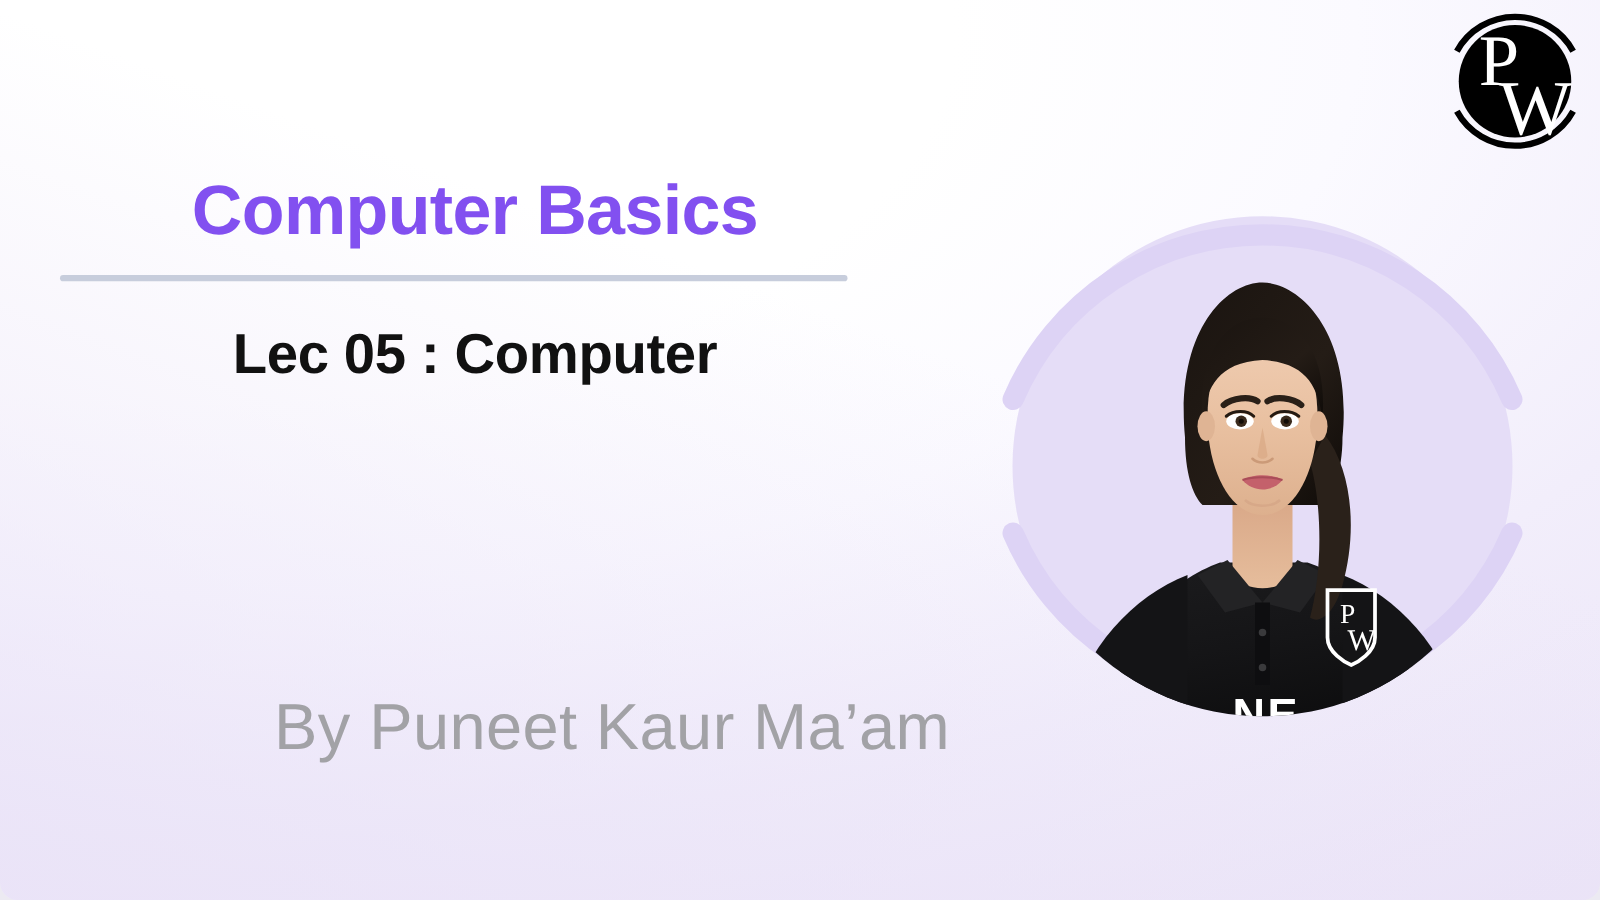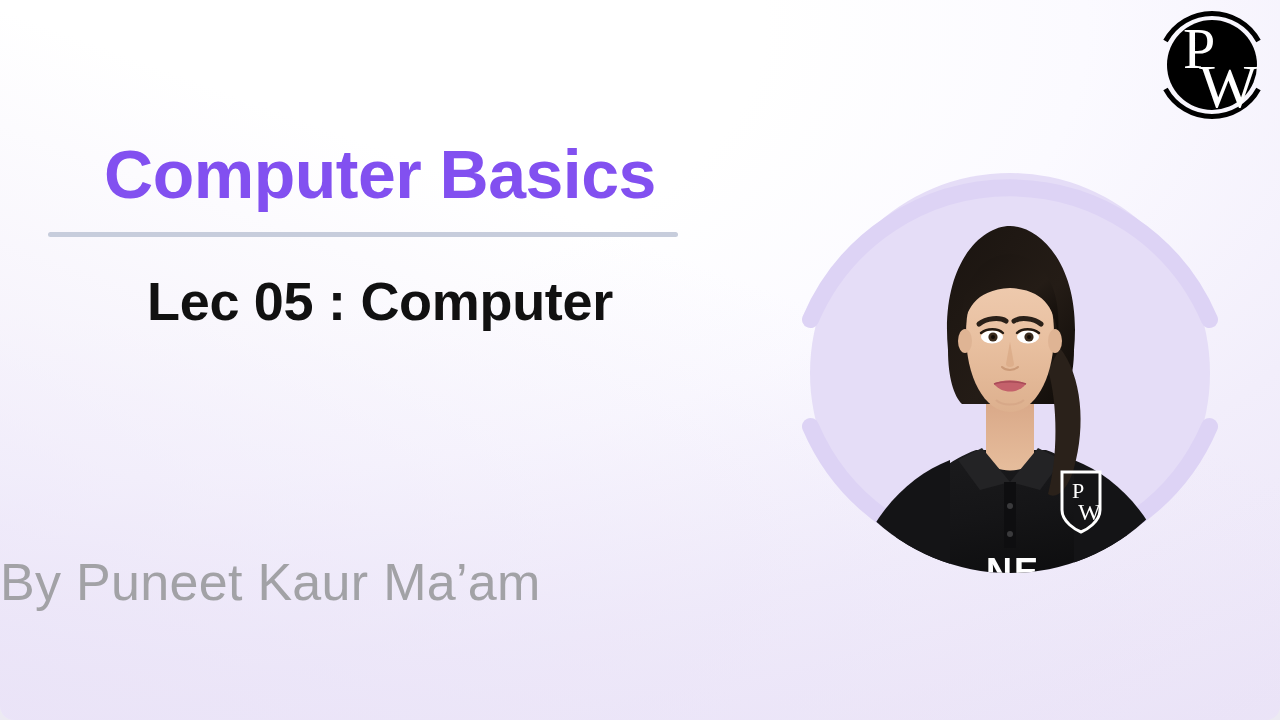--- a/index.html
+++ b/index.html
@@ -33,52 +33,52 @@
   
   #text-block {
     position:absolute;
     left:0; top:140px;
     width:760px;
     text-align:center;
     z-index:4;
   }
 
   #title {
-    font-size:68px;
+    font-size:56px;
     font-weight:700;
     letter-spacing:-0.5px;
     color:#8250f0;
     line-height:1;
     font-family:"Liberation Sans", sans-serif;
   }
 
   #title-rule {
     width:630px;
     height:5px;
     margin:24px auto 0 auto;
     margin-left:48px;
     border-radius:3px;
     background:#c7cddc;
   }
 
   #subtitle {
     margin-top:22px;
-    font-size:54px;
+    font-size:45px;
     font-weight:700;
     color:#111111;
     line-height:1.58;
     letter-spacing:-0.3px;
     padding:0 18px;
   }
 
   #byline {
     position:absolute;
     left:0; top:552px;
     width:760px;
-    text-align:left;
+    text-align:right;
     font-size:52px;
     font-weight:400;
     color:#a2a2a6;
     letter-spacing:0.3px;
     z-index:4;
   }
 
   
   #portrait-badge {
     position:absolute;

